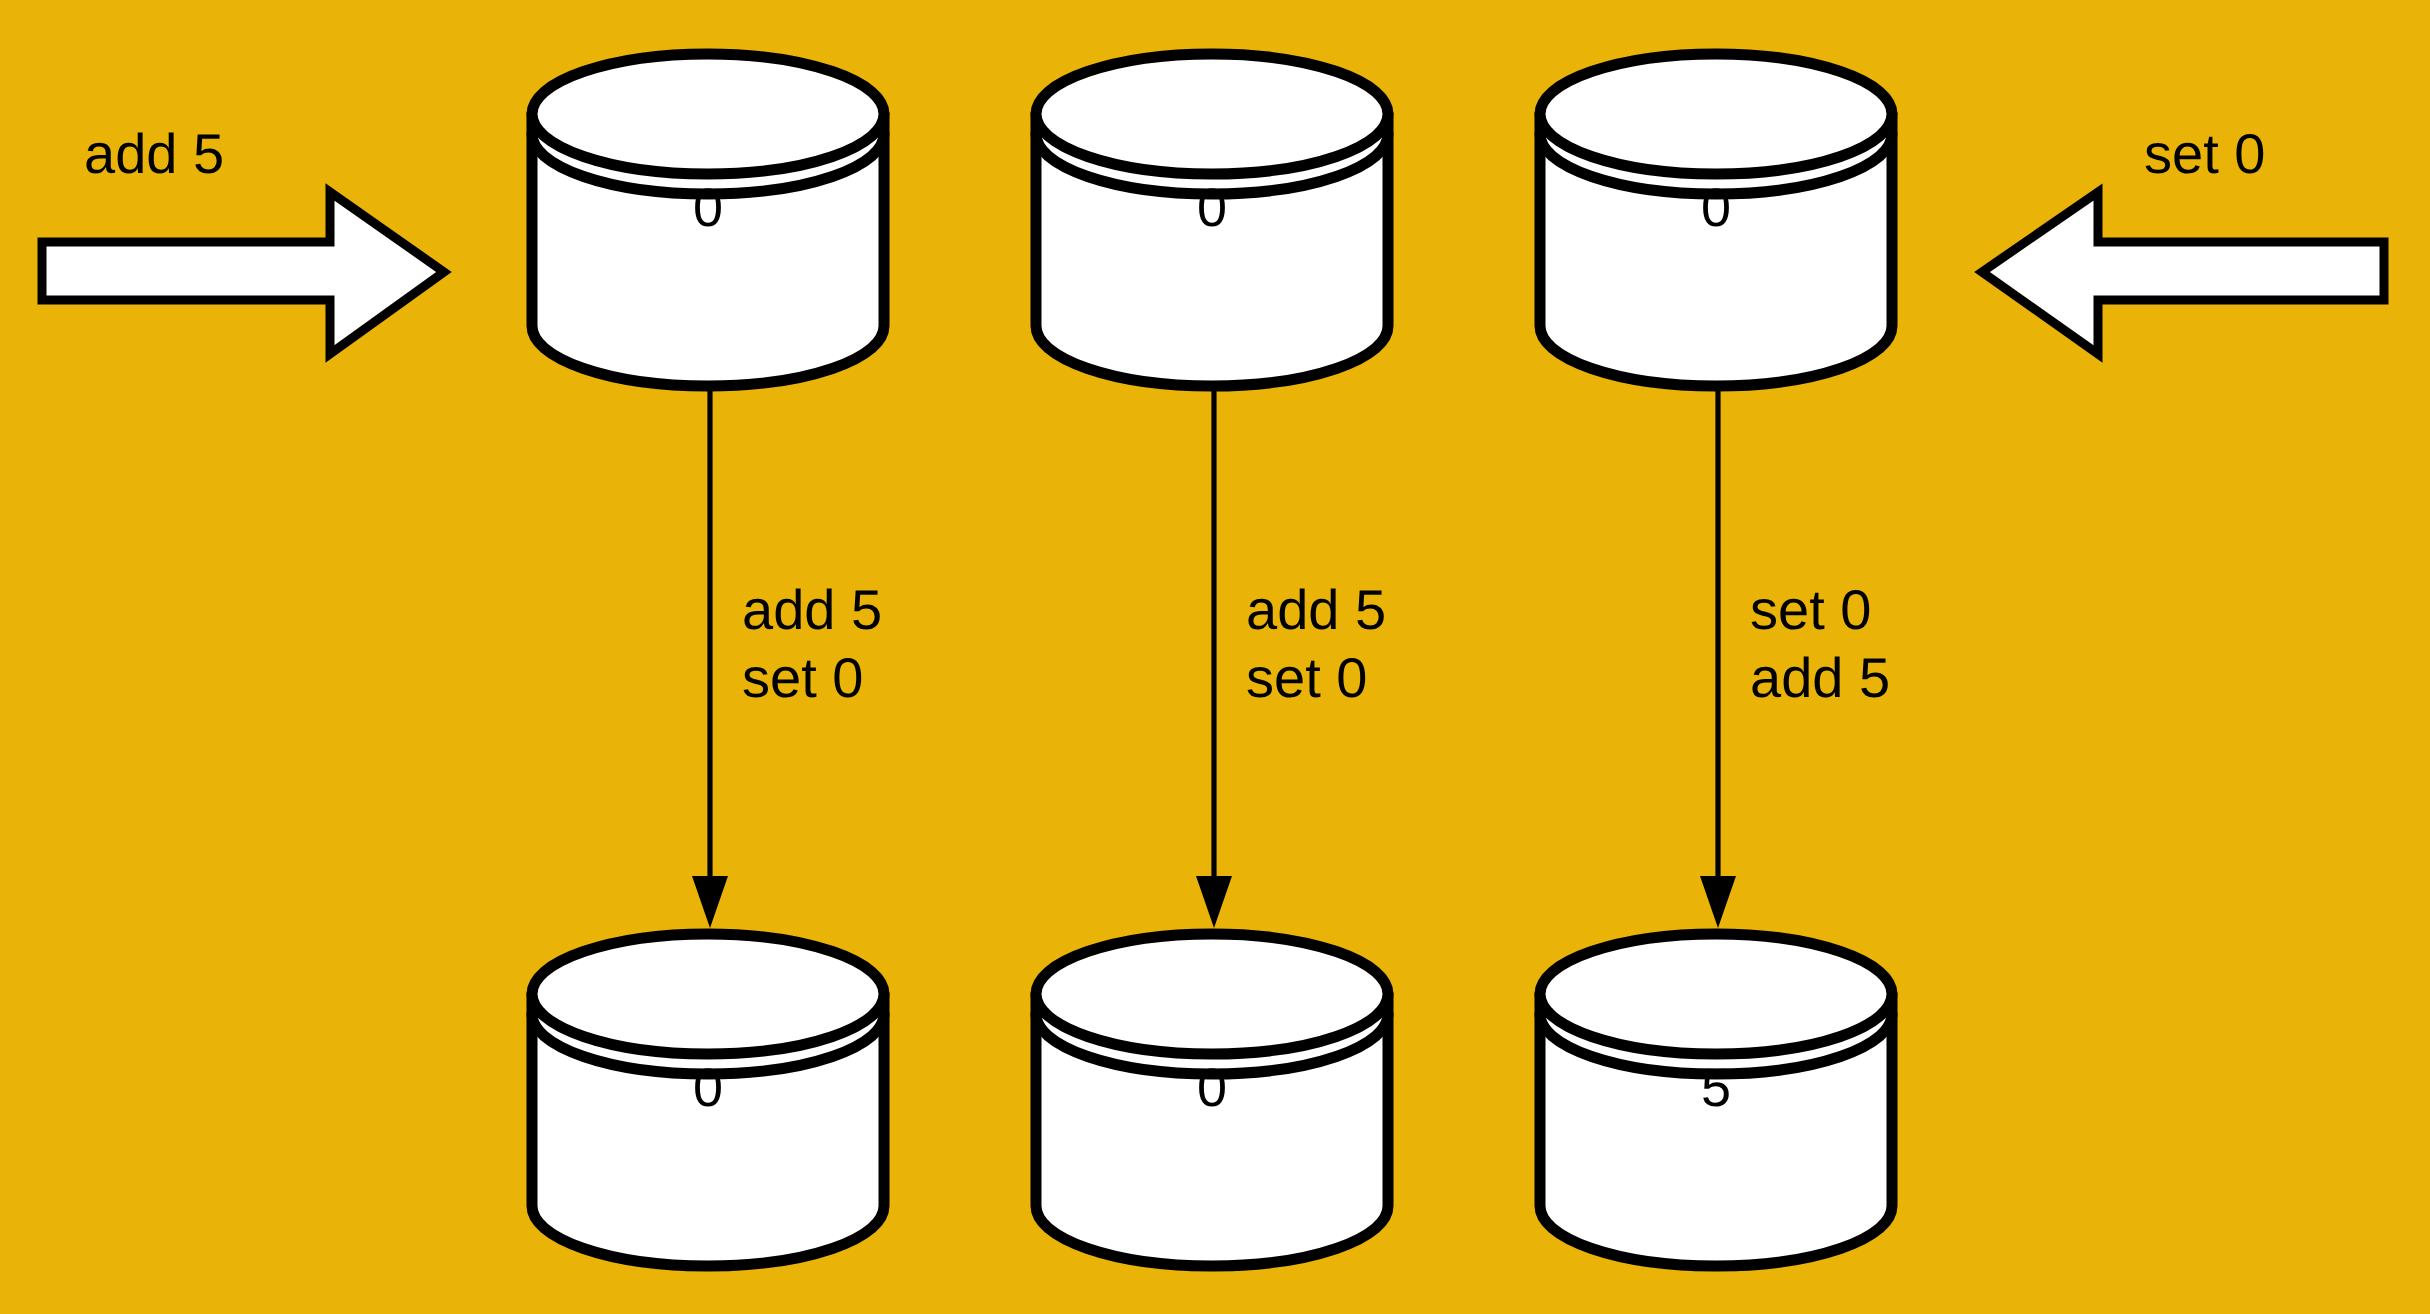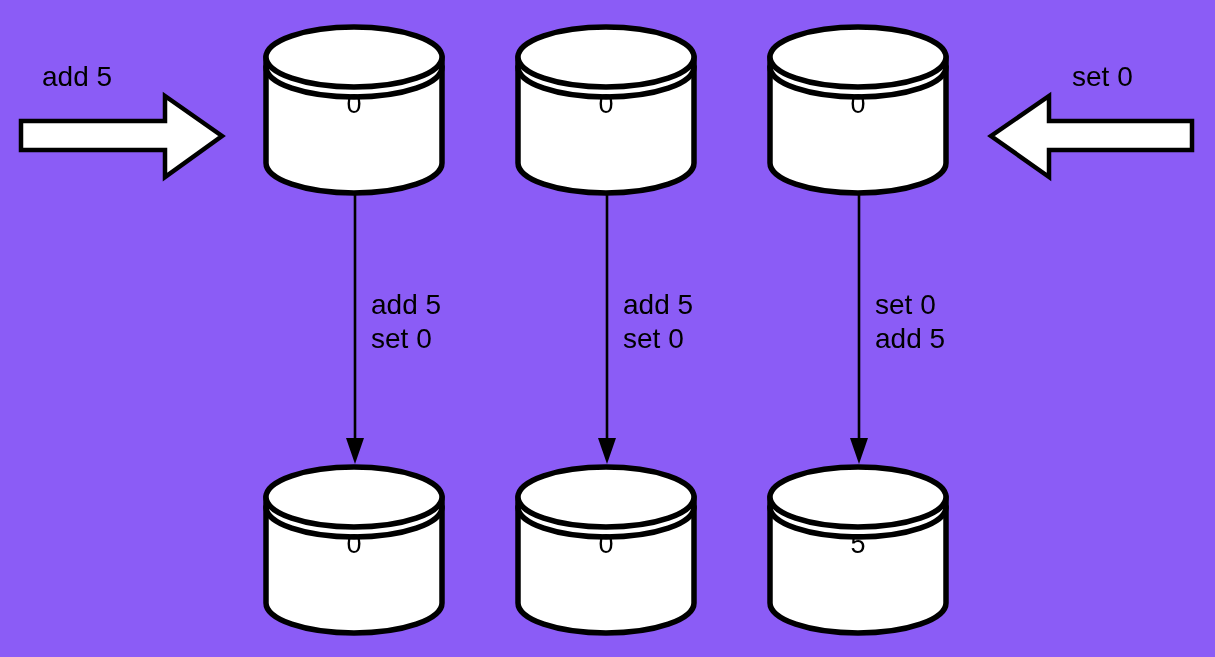--- a/index.html
+++ b/index.html
@@ -10,21 +10,21 @@
   body {
     width: 1215px;
     height: 657px;
     overflow: hidden;
     font-family: "Liberation Sans", sans-serif;
   }
   #canvas-root {
     position: relative;
     width: 1215px;
     height: 657px;
-    background: #8b5cf6;
+    background: #eab308;
   }
   #diagram-svg {
     position: absolute;
     top: 0;
     left: 0;
     width: 1215px;
     height: 657px;
     display: block;
   }
   .cyl-body {

